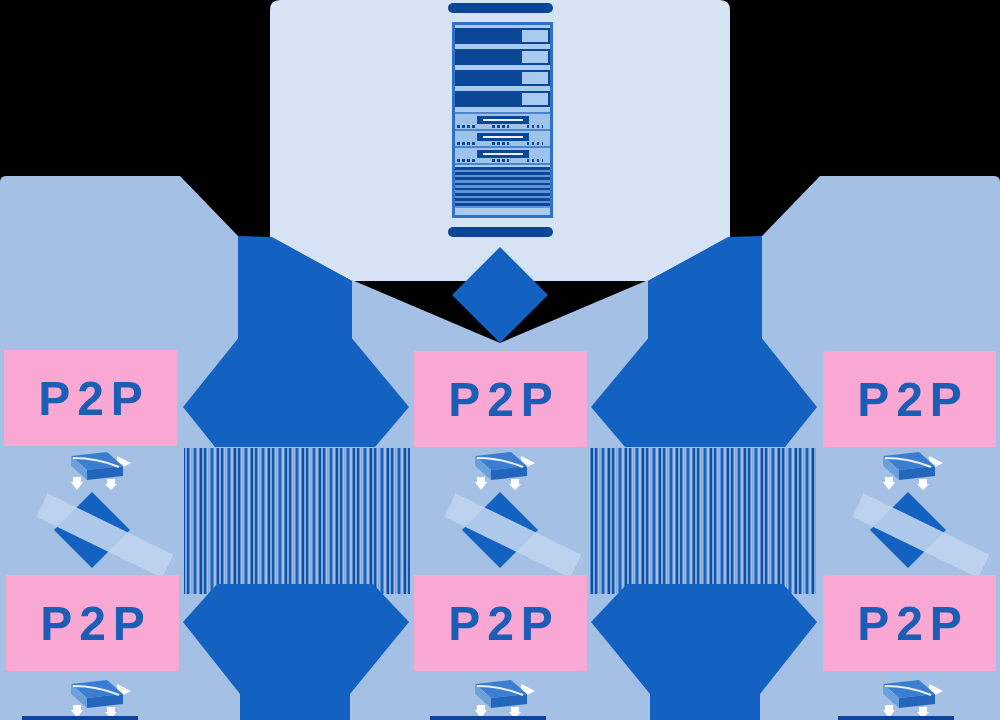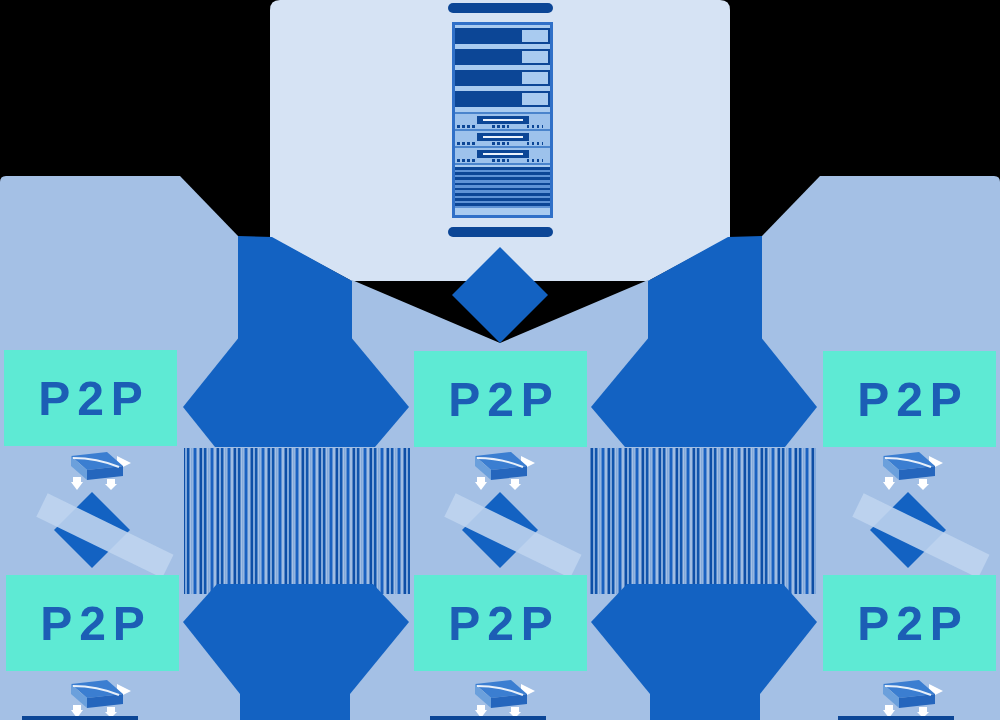--- a/index.html
+++ b/index.html
@@ -17,21 +17,21 @@
   .unit-row:last-child{margin-bottom:0;}
   .slot{position:absolute;left:50%;top:2px;transform:translateX(-50%);width:52px;height:8px;background:#0c4696;}
   .slot-inner{position:absolute;left:50%;top:3px;transform:translateX(-50%);width:40px;height:2px;background:#ecf3fc;}
   .dots{position:absolute;bottom:1px;height:3px;
         background:repeating-linear-gradient(90deg,#0c4696 0 2.5px,rgba(0,0,0,0) 2.5px 5px);}
   .dl{left:2px;width:18px}.dm{left:37px;width:17px}.dr{left:72px;width:16px}
   .vent{height:41px;margin-top:2px;
         background:repeating-linear-gradient(180deg,#0c4696 0 2.6px,#5f93d6 2.6px 5.2px);}
 
   
-  .node{position:absolute;width:173px;height:96px;background:#5eead4;
+  .node{position:absolute;width:173px;height:96px;background:#f9a8d4;
         display:flex;align-items:center;justify-content:center;}
   .node span{font-weight:800;font-size:48px;color:#1c5eb5;letter-spacing:7px;margin-right:-7px;
              font-family:"Liberation Sans",sans-serif;}
   .n1{left:4px;top:350px;}  .n2{left:414px;top:351px;} .n3{left:823px;top:351px;}
   .n4{left:6px;top:575px;}  .n5{left:414px;top:575px;} .n6{left:823px;top:575px;}
 </style>
 </head>
 <body>
 
 <div id="stage">

